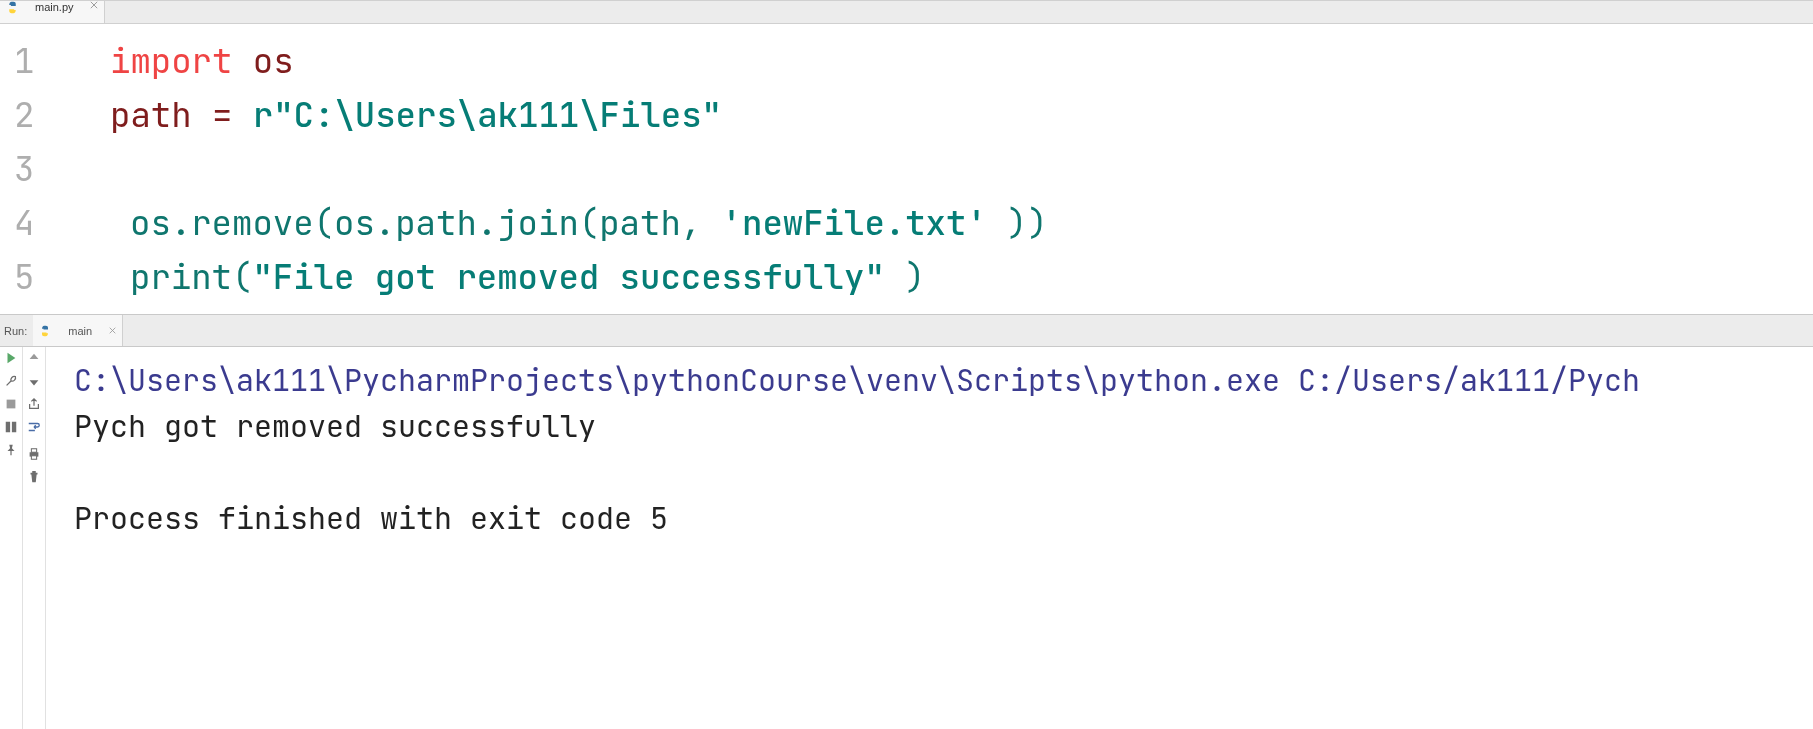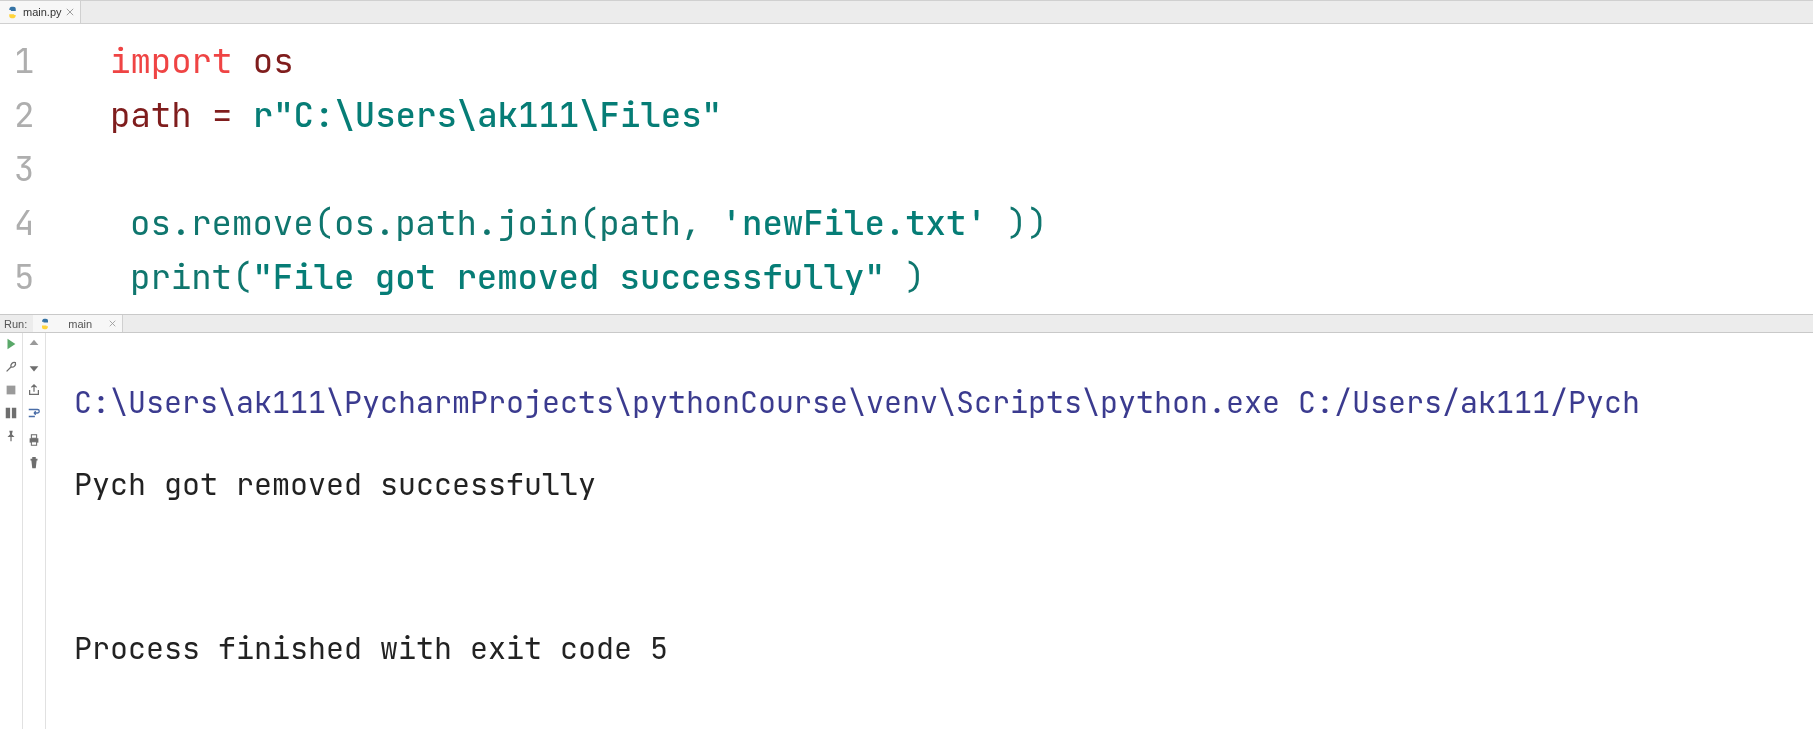--- a/index.html
+++ b/index.html
@@ -1,49 +1,49 @@
 <!DOCTYPE html>
 <html><head>
 <meta charset="utf-8">
 <style>
   * { margin: 0; padding: 0; box-sizing: border-box; }
   html, body { width: 100%; height: 100%; font-family: "Segoe UI", Arial, sans-serif; background: #fff; overflow: hidden; }
   .root { display: flex; flex-direction: column; width: 1813px; height: 729px; }
 
   
   .tabbar { height: 24px; background: #ececec; border-top: 1px solid #d0d0d0; border-bottom: 1px solid #d0d0d0; display: flex; align-items: stretch; }
-  .tab { display: flex; align-items: center; gap: 4px; padding: 0 6px; background: #f7f7f7; border-right: 1px solid #d0d0d0; font-size: 11px; color: #333; }
+  .tab { display: flex; align-items: flex-start; gap: 16px; padding: 0 6px; background: #f7f7f7; border-right: 1px solid #d0d0d0; font-size: 11px; color: #333; }
   .tab .pyicon { width: 13px; height: 13px; }
   .tab-close { width: 8px; height: 8px; color: #999; }
 
   
   .editor { display: flex; height: 290px; background: #fff; overflow: hidden; }
   .gutter { width: 85px; padding-top: 10px; background: #fff; border-right: none; }
   .gutter .ln { height: 54px; line-height: 54px; font-family: "JetBrains Mono","Consolas",monospace; font-size: 34px; color: #aeaeae; text-align: left; padding-left: 14px; }
   .code { flex: 1; padding-top: 10px; padding-left: 25px; font-family: "JetBrains Mono","Consolas",monospace; font-size: 34px; white-space: pre; color: #222; }
   .code .line { height: 54px; line-height: 54px; }
   .kw { color: #ef4444; }
   .str { color: #067d76; font-weight: 500; }
   .fn { color: #0f766e; margin-left: 20px; }
   .id { color: #7f1d1d; }
 
   
-  .runbar { height: 19px; background: #ececec; border-top: 1px solid #c9c9c9; border-bottom: 1px solid #c9c9c9; display: flex; align-items: center; font-size: 11px; color: #555; }
+  .runbar { height: 33px; background: #ececec; border-top: 1px solid #c9c9c9; border-bottom: 1px solid #c9c9c9; display: flex; align-items: center; font-size: 11px; color: #555; }
   .runbar .lbl { padding: 0 6px 0 4px; }
   .runbar .rtab { display: flex; align-items: center; gap: 17px; padding: 0 6px; height: 100%; background: #f7f7f7; border-right: 1px solid #d0d0d0; }
   .runbar .rtab .pyicon { width: 12px; height: 12px; }
   .runbar .rtab-close { width: 7px; height: 7px; color: #999; }
 
   .runbody { flex: 1; display: flex; background: #fff; }
   .toolcol { width: 23px; border-right: 1px solid #e1e1e1; display: flex; flex-direction: column; align-items: center; padding-top: 4px; gap: 9px; }
   .toolcol2 { width: 23px; border-right: 1px solid #e1e1e1; display: flex; flex-direction: column; align-items: center; padding-top: 4px; gap: 9px; }
   .toolcol svg, .toolcol2 svg, .toolcol .glyph, .toolcol2 .glyph { width: 14px; height: 14px; color: #6e6e6e; }
 
   .console { flex: 1; padding: 10px 0 0 28px; font-family: "JetBrains Mono","Consolas",monospace; font-size: 30px; color: #222; }
-  .console .cline { height: 46px; line-height: 46px; white-space: pre; margin-top: 36px; }
+  .console .cline { height: 46px; line-height: 46px; white-space: pre; }
   .console .cmd { color: #3b3b8f; }
 </style>
 </head>
 <body>
 
 <div class="root">
 
   <div class="tabbar">
     <div class="tab">
       <svg class="pyicon" viewBox="0 0 16 16">

